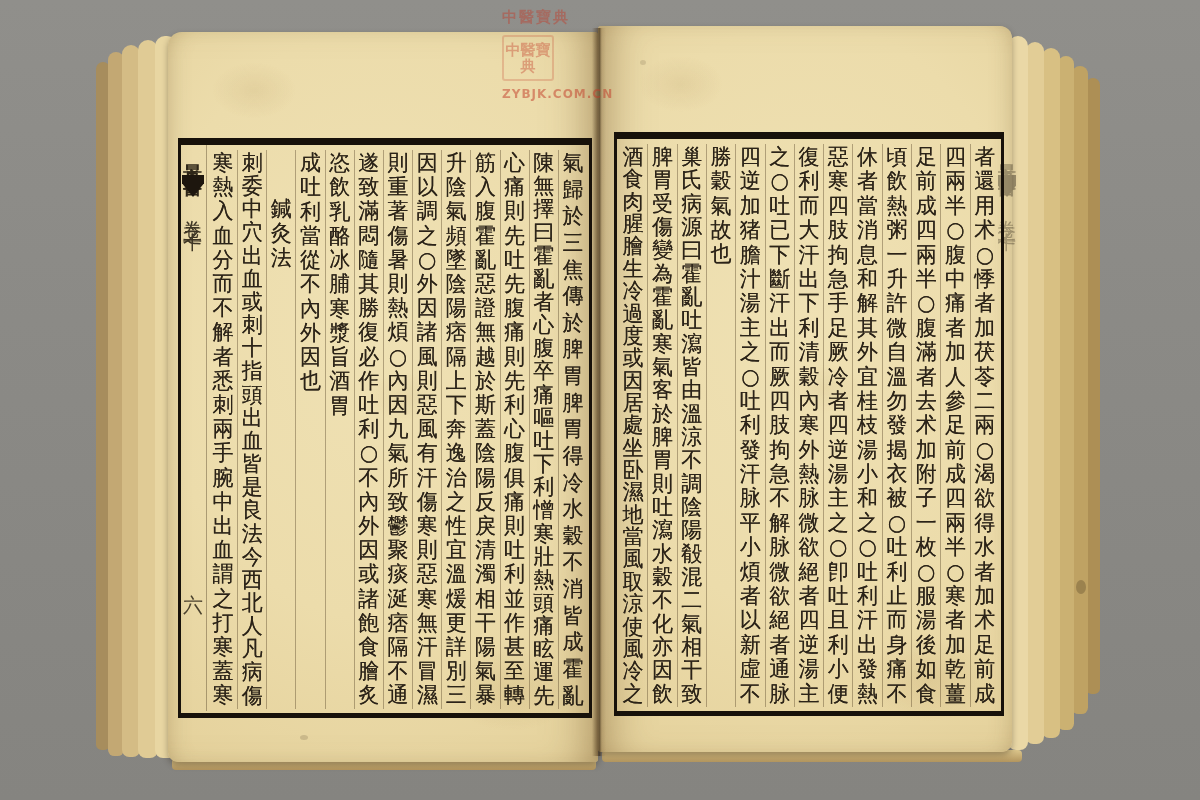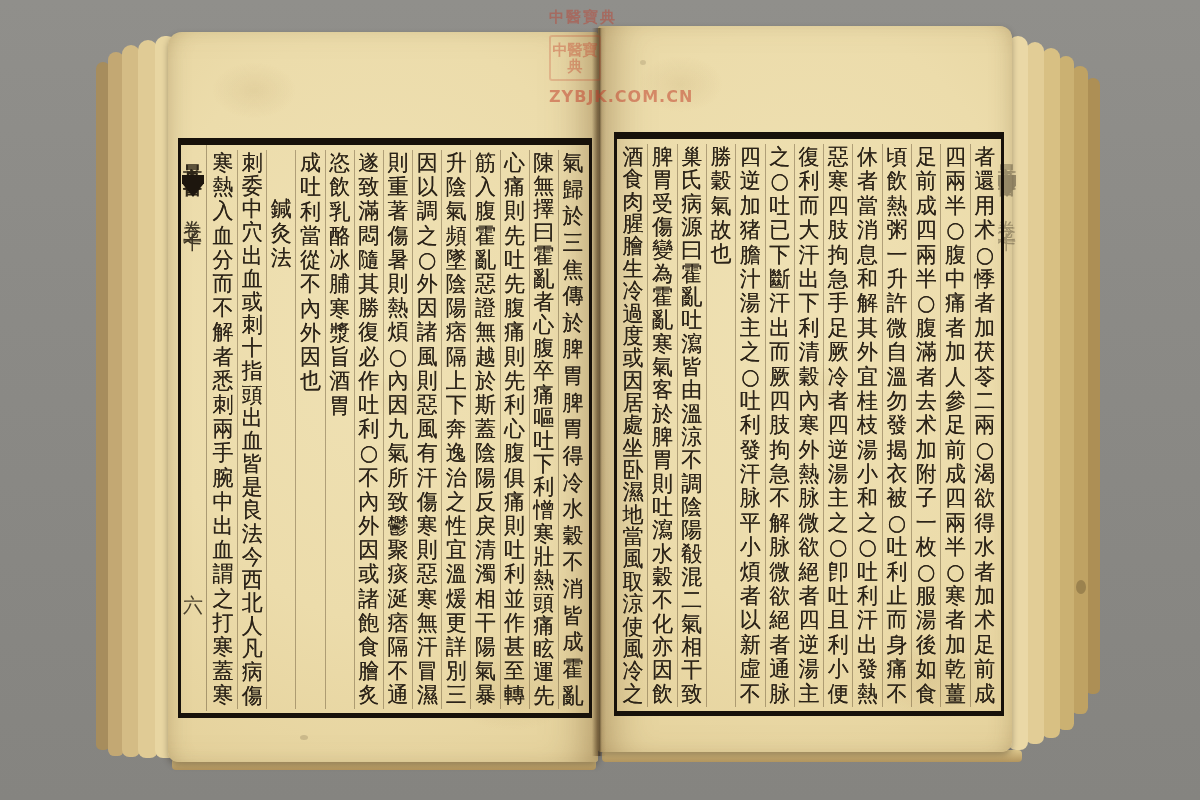--- a/index.html
+++ b/index.html
@@ -48,26 +48,26 @@
   .spine-left{left:180px;top:145px;width:26px;height:566px;border-right:1px solid rgba(75,58,32,.4);}
   .spine-right{left:998px;top:145px;width:18px;height:566px;overflow:hidden;opacity:.38;}
   .spine-text{writing-mode:vertical-rl;text-orientation:upright;color:#2f2719;font-size:19px;letter-spacing:4px;line-height:1;}
   .spine-title{margin-top:4px;font-weight:bold;}
   .fishtail{width:22px;height:22px;background:#1d160e;margin:10px 0 8px 0;
     clip-path:polygon(0 0,100% 0,100% 38%,50% 100%,0 38%);}
   .spine-volume{opacity:.92;}
   .spine-page-number{margin-top:auto;margin-bottom:92px;font-size:20px;color:#2f2719;opacity:.85;}
 
   
-  .watermark{position:absolute;left:502px;top:8px;width:104px;color:#c23b28;text-align:left;pointer-events:none;margin-left:47px;}
+  .watermark{position:absolute;left:502px;top:8px;width:104px;color:#c23b28;text-align:left;pointer-events:none;}
   .wm-top{font-size:15px;font-weight:bold;letter-spacing:2px;opacity:.42;white-space:nowrap;}
   .wm-seal{margin-top:8px;width:48px;height:42px;border:2px solid rgba(194,59,40,.45);border-radius:3px;
     display:flex;align-items:center;justify-content:center;opacity:.5;
     font-size:15px;font-weight:bold;line-height:1.1;width:48px;word-break:break-all;text-align:center;color:rgba(194,59,40,.75);}
-  .wm-bottom{margin-top:6px;font-size:16px;font-weight:bold;letter-spacing:1px;opacity:.5;white-space:nowrap;font-family:"DejaVu Sans","Liberation Sans",sans-serif;}
+  .wm-bottom{margin-top:6px;font-size:12px;font-weight:bold;letter-spacing:1px;opacity:.5;white-space:nowrap;font-family:"DejaVu Sans","Liberation Sans",sans-serif;}
 
   .speck{position:absolute;background:rgba(60,45,25,.55);border-radius:50%;filter:blur(.4px);}
 </style>
 </head>
 <body>
 
 <div class="scene">
 
   <div class="edge" style="left:96px;top:62px;width:14px;height:688px;background:#a78d5d;"></div>
   <div class="edge" style="left:108px;top:52px;width:16px;height:704px;background:#c3a873;"></div>

